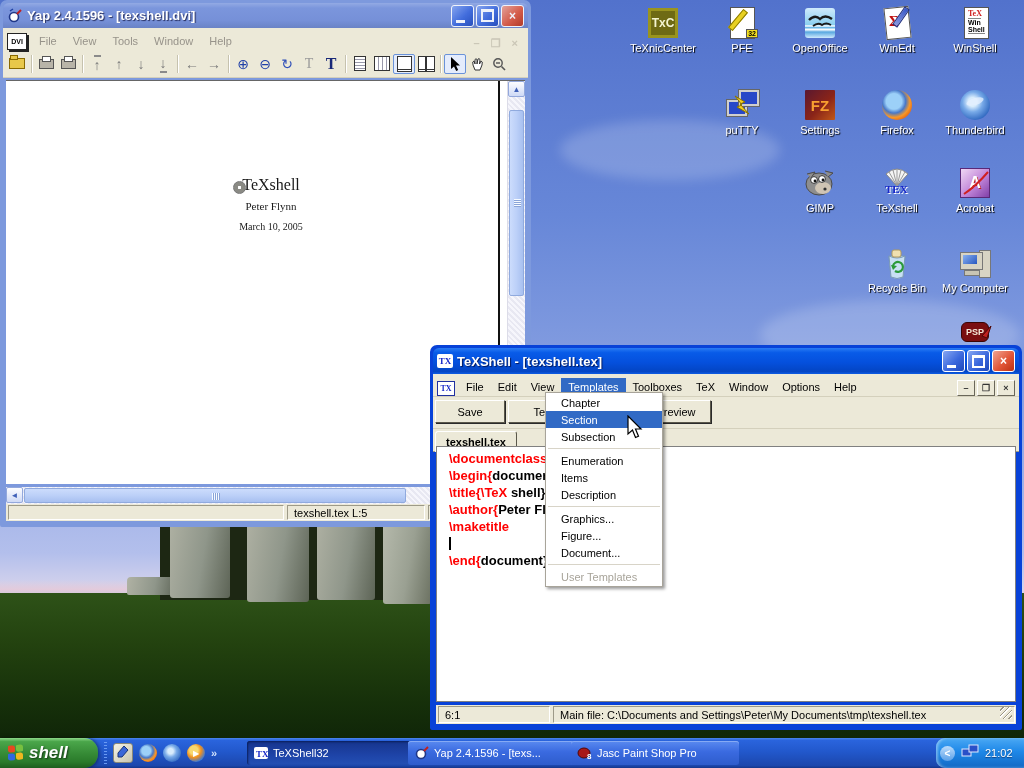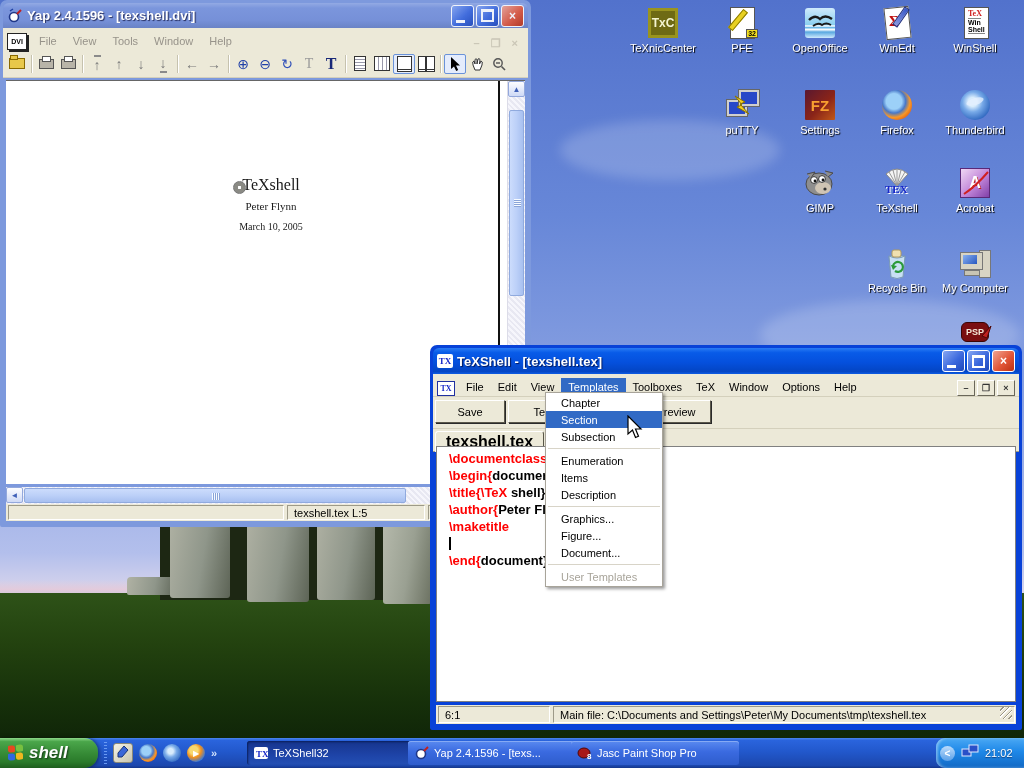--- a/index.html
+++ b/index.html
@@ -84,21 +84,21 @@
   .mdibtn{width:16px;height:14px;background:#ece9d8;border:1px solid;border-color:#fff #6a675a #6a675a #fff;
     margin-left:2px;font:bold 9px "Liberation Sans",sans-serif;color:#333;
     display:flex;align-items:center;justify-content:center;}
   #tex .toolbar{height:27px;padding:2px 2px;}
   .pbtn{height:21px;background:#ece9d8;border:1px solid;border-color:#fff #5a574a #5a574a #fff;
     box-shadow:1px 1px 0 #2a2a2a;font-size:11px;display:flex;align-items:center;justify-content:center;
     position:absolute;top:3px;}
   .tabrow{height:22px;background:#ece9d8;position:relative;border-bottom:1px solid #9d9a88;}
   .tab{position:absolute;left:2px;top:2px;height:19px;padding:0 10px;background:#ece9d8;
     border:1px solid;border-color:#fff #5a574a transparent #fff;border-radius:3px 3px 0 0;
-    font-weight:bold;font-size:16px;display:flex;align-items:center;}
+    font-weight:bold;font-size:11px;display:flex;align-items:center;}
   .editor{position:absolute;left:3px;right:3px;top:98px;bottom:25px;background:#fff;
     border:1px solid #808080;font:bold 13px "Liberation Sans",sans-serif;line-height:17px;
     padding:3px 0 0 12px;box-sizing:border-box;}
   .red{color:#f00;}
   .blk{color:#000;}
   .caret{display:inline-block;width:2px;height:13px;background:#000;vertical-align:-2px;}
   #tex .status{position:absolute;left:3px;right:3px;bottom:3px;height:19px;background:#ece9d8;
     display:flex;font-size:11px;}
   .grip{position:absolute;right:4px;bottom:5px;width:12px;height:12px;
     background:repeating-linear-gradient(135deg,transparent 0 2px,#9a9684 2px 3px,#fff 3px 4px);}

